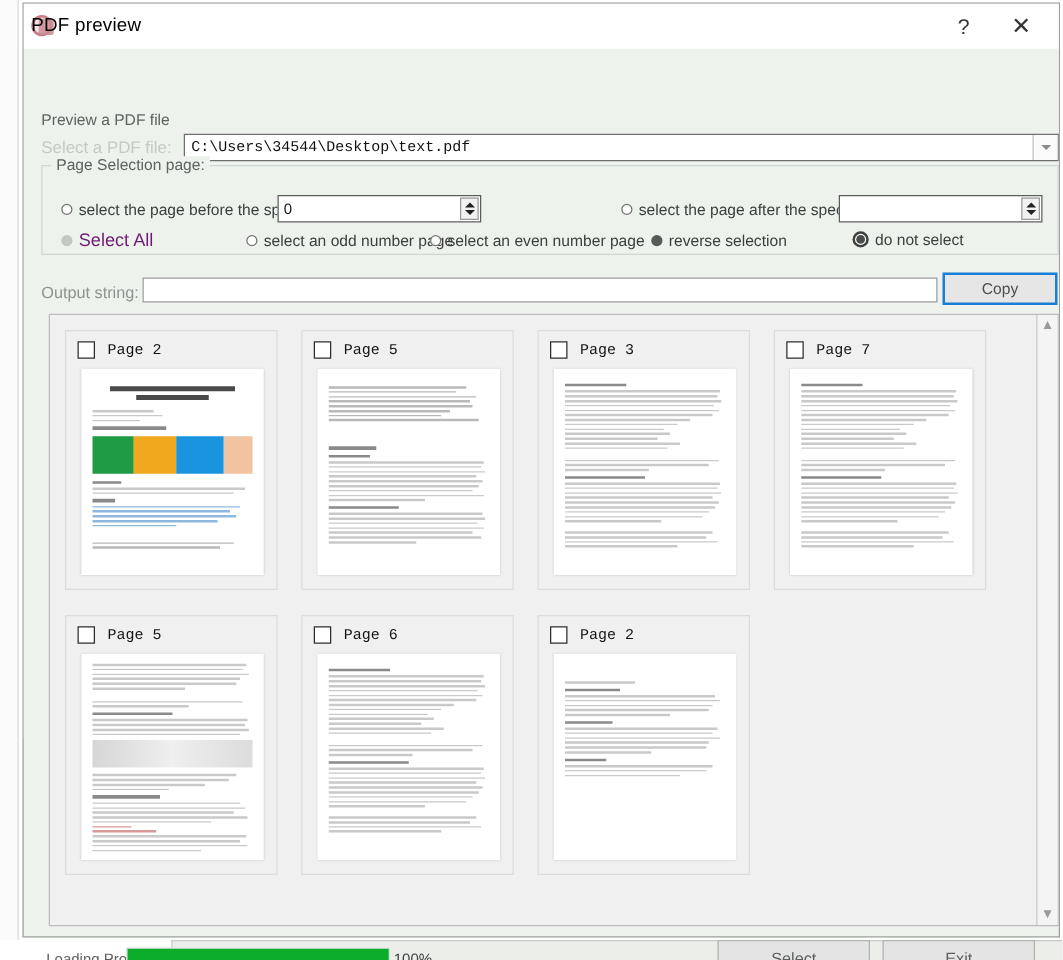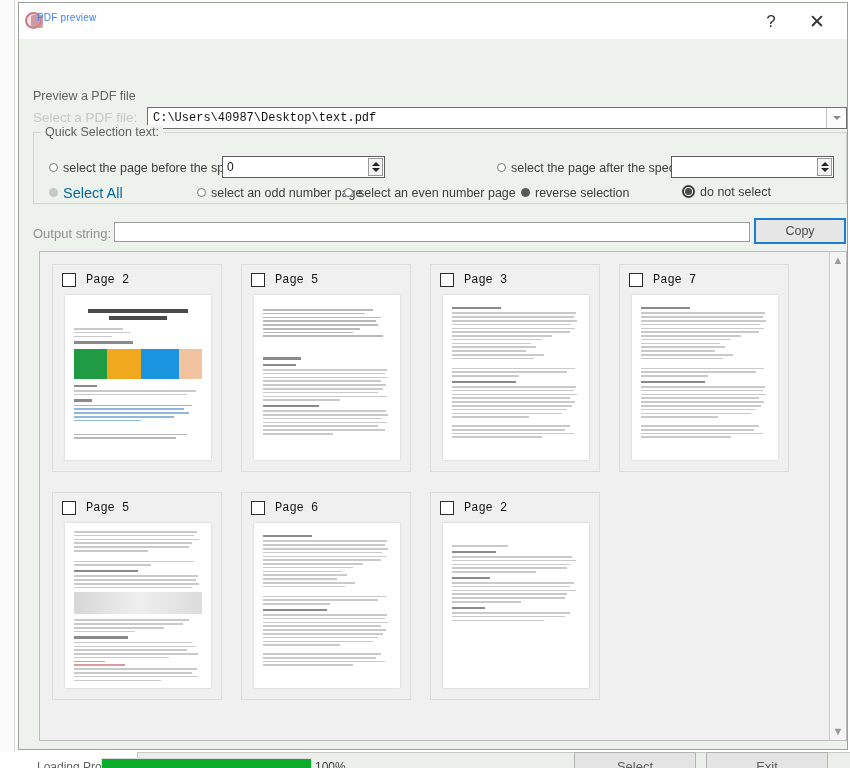--- a/index.html
+++ b/index.html
@@ -48,22 +48,22 @@
   .title-icon .blob1 {
     position: absolute; left: 0px; top: 1px; width: 13px; height: 13px;
     border: 2px solid #c77b84; border-radius: 50%;
     background: rgba(230,190,195,0.45);
   }
   .title-icon .blob2 {
     position: absolute; left: 6px; top: 4px; width: 12px; height: 13px;
     background: #c98b93; border-radius: 2px; opacity: .85;
   }
   .title-text {
-    position: absolute; left: 18px; top: 9px;
-    font-size: 10px; color: #3b82f6; letter-spacing: .2px;
+    position: absolute; left: 6px; top: 9px;
+    font-size: 15px; color: #000000; letter-spacing: .2px;
     white-space: nowrap;
   }
   .tb-btn {
     position: absolute; top: 6px; width: 36px; height: 26px;
     font-size: 17px; color: #333; text-align: center; line-height: 26px;
     cursor: default; user-select: none;
   }
   .tb-help { right: 58px; }
   .tb-close { right: 12px; font-size: 19px; }
 
@@ -115,21 +115,21 @@
     position: absolute; font-size: 12.5px; color: #3b3f3d; white-space: nowrap;
     padding-left: 14px; line-height: 14px;
   }
   .radio::before {
     content: ""; position: absolute; left: 0; top: 2px;
     width: 9px; height: 9px; border-radius: 50%;
     border: 1px solid #6f746f; background: #ffffff;
     box-sizing: border-box;
   }
   .radio.checked::before { background: #565a58; border-color: #565a58; }
-  .radio.dim { color: #0369a1; }
+  .radio.dim { color: #701a75; }
   .radio.dim::before { border-color: #c3c8c3; background: #c3c8c3; }
   .radio.focused::before {
     width: 13px; height: 13px; top: 0px;
     border: 2px solid #3d3f3e; background: #ffffff;
   }
   .radio.focused::after {
     content: ""; position: absolute; left: 3px; top: 3px;
     width: 7px; height: 7px; border-radius: 50%; background: #4a4d4b;
   }
   .radio.focused { padding-left: 18px; }
@@ -297,26 +297,26 @@
     <div class="tb-btn tb-close">✕</div>
   </div>
 
   <div class="content">
 
     <div class="lbl preview-label">Preview a PDF file</div>
 
     <div class="lbl file-label">Select a PDF file:</div>
 
     <div class="file-combo">
-      <div class="val">C:\Users\40987\Desktop\text.pdf</div>
+      <div class="val">C:\Users\34544\Desktop\text.pdf</div>
       <div class="drop"></div>
     </div>
 
     <div class="groupbox"></div>
-    <div class="groupbox-title">Quick Selection text:</div>
+    <div class="groupbox-title">Page Selection page:</div>
 
     <div class="radio r-before">select the page before the specified page</div>
     <div class="spin spin1">
       <div class="sval">0</div>
       <div class="btns">
           <i class="up"></i>
           <i class="dn"></i>
         </div>
     </div>
 

